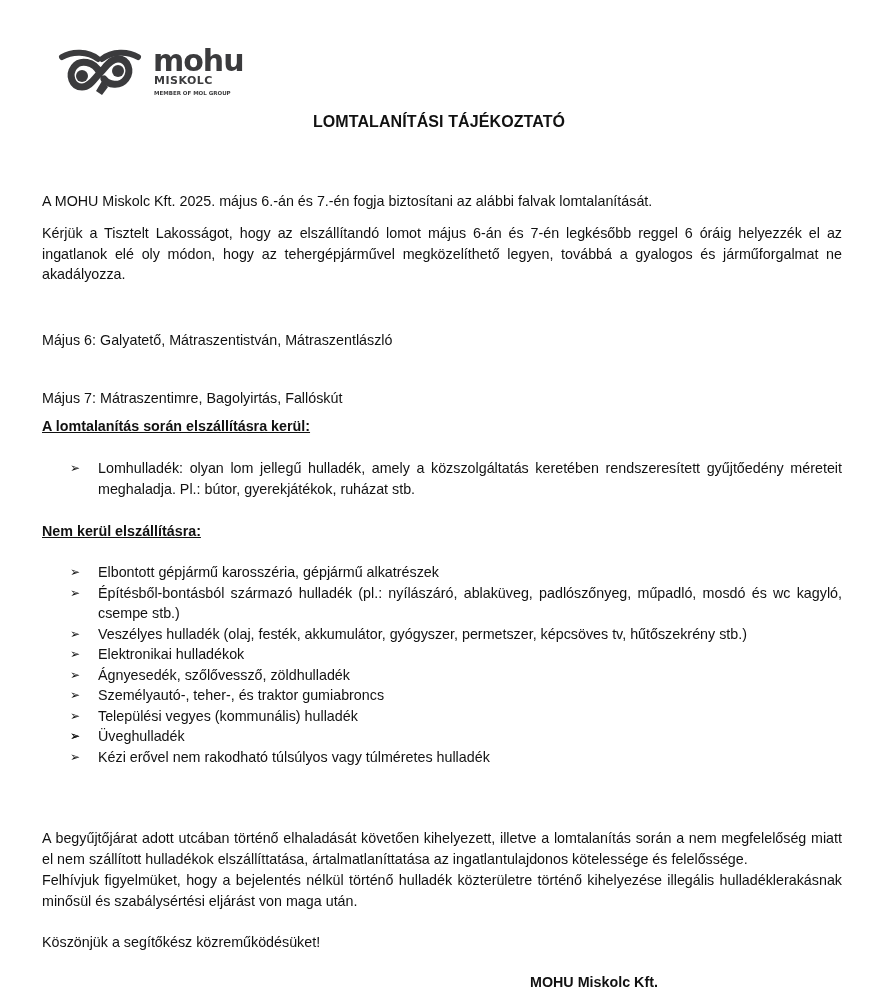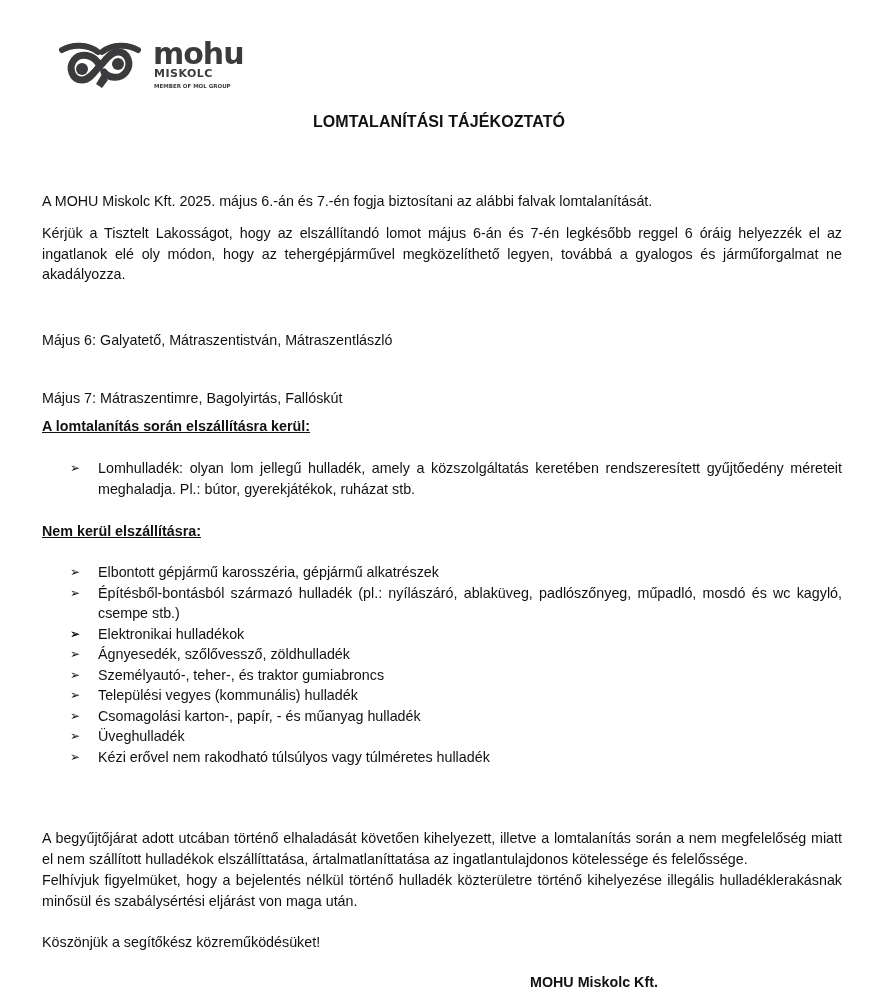--- a/index.html
+++ b/index.html
@@ -1,21 +1,21 @@
 <!DOCTYPE html>
 <html><head>
   <meta charset="utf-8">
   <style>
     html, body { margin: 0; padding: 0; background: #ffffff; }
     body {
       width: 878px; height: 1006px; position: relative; overflow: hidden;
       font-family: "Liberation Sans", "DejaVu Sans", sans-serif;
       color: #111111;
     }
-    .logo { position: absolute; left: 58px; top: 42px; width: 190px; height: 52px; }
+    .logo { position: absolute; left: 58px; top: 49px; width: 190px; height: 52px; }
     .logo svg { position: absolute; left: 0; top: 0; }
     .logo-word {
       position: absolute; left: 95px; top: -6px;
       font-family: "DejaVu Sans", sans-serif; font-weight: bold;
       font-size: 30px; letter-spacing: -1px; color: #3b3b3d;
     }
     .logo-city {
       position: absolute; left: 96px; top: 25px;
       font-family: "DejaVu Sans", sans-serif; font-weight: bold;
       font-size: 11px; letter-spacing: 0.5px; color: #3b3b3d;
@@ -90,26 +90,26 @@
     <span class="bullet">➢</span>
     <span class="bold">Lomhulladék</span><span>: olyan lom jellegű hulladék, amely a közszolgáltatás keretében rendszeresített gyűjtőedény méreteit meghaladja. Pl.: bútor, gyerekjátékok, ruházat stb.</span>
   </li>
 </ul>
 
 <div class="p u" style="top:521px; width:auto;">Nem kerül elszállításra:</div>
 
 <ul class="list" id="nc-list" style="top:562px;">
     <li><span class="bullet">➢</span><span>Elbontott gépjármű karosszéria, gépjármű alkatrészek</span></li>
     <li><span class="bullet">➢</span><span>Építésből-bontásból származó hulladék (pl.: nyílászáró, ablaküveg, padlószőnyeg, műpadló, mosdó és wc kagyló, csempe stb.)</span></li>
-    <li><span class="bullet">➢</span></li>
+    <li><span class="bullet">➢</span><span>Veszélyes hulladék (olaj, festék, akkumulátor, gyógyszer, permetszer, képcsöves tv, hűtőszekrény stb.)</span></li>
     <li><span class="bullet">➢</span><span>Elektronikai hulladékok</span></li>
     <li><span class="bullet">➢</span><span>Ágnyesedék, szőlővessző, zöldhulladék</span></li>
     <li><span class="bullet">➢</span><span>Személyautó-, teher-, és traktor gumiabroncs</span></li>
     <li><span class="bullet">➢</span><span>Települési vegyes (kommunális) hulladék</span></li>
-    <li><span class="bullet">➢</span><span>Csomagolási karton-, papír, - és műanyag hulladék</span></li>
+    <li><span class="bullet">➢</span></li>
     <li><span class="bullet">➢</span><span>Üveghulladék</span></li>
     <li><span class="bullet">➢</span><span>Kézi erővel nem rakodható túlsúlyos vagy túlméretes hulladék</span></li>
   </ul>
 
 <div class="p bold" style="top:780px;margin-top:48px;">A begyűjtőjárat adott utcában történő elhaladását követően kihelyezett, illetve a lomtalanítás során a nem megfelelőség miatt el nem szállított hulladékok elszállíttatása, ártalmatlaníttatása az ingatlantulajdonos kötelessége és felelőssége.</div>
 
 <div class="p" style="top:870px;">
   <span>Felhívjuk figyelmüket, hogy </span><span class="bold">a bejelentés nélkül történő hulladék közterületre történő kihelyezése illegális hulladéklerakásnak minősül és szabálysértési eljárást von maga után.</span>
 </div>
 

